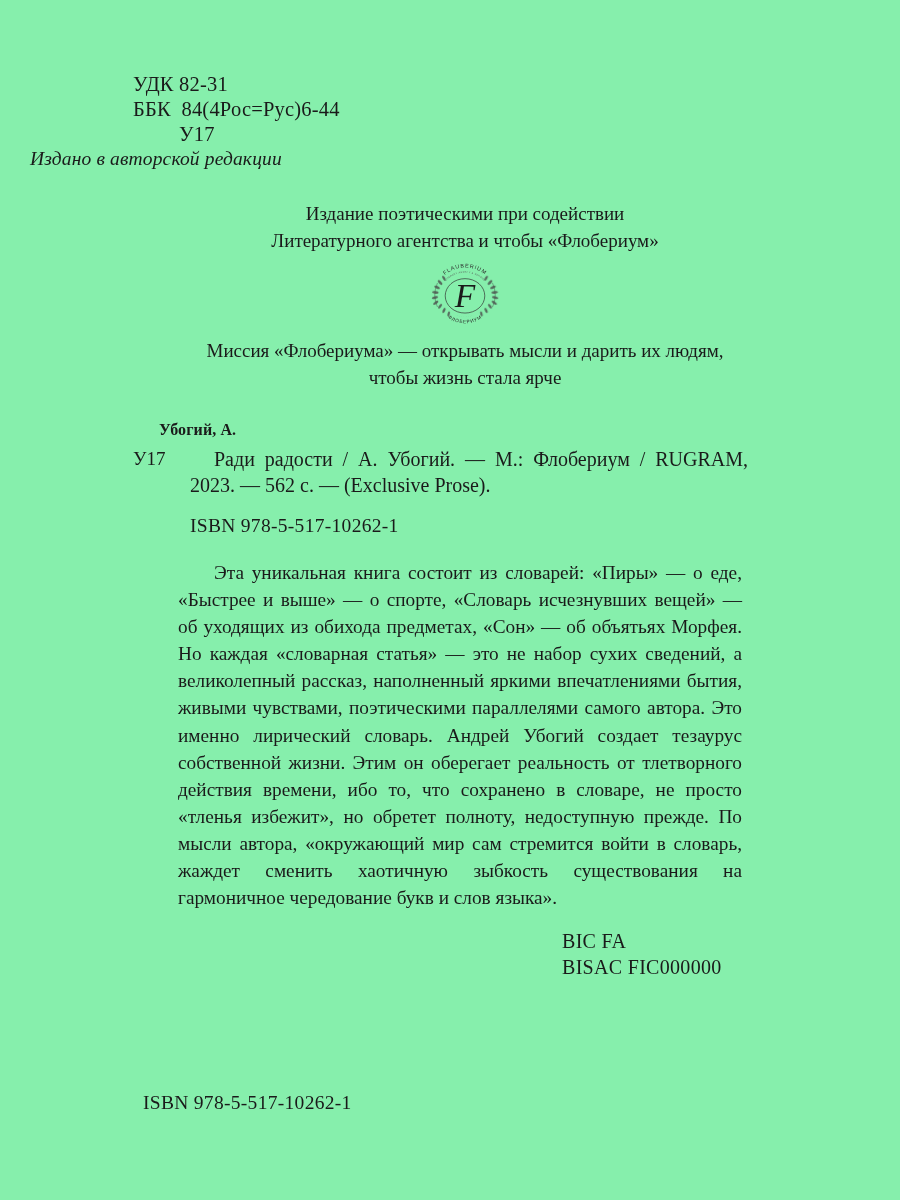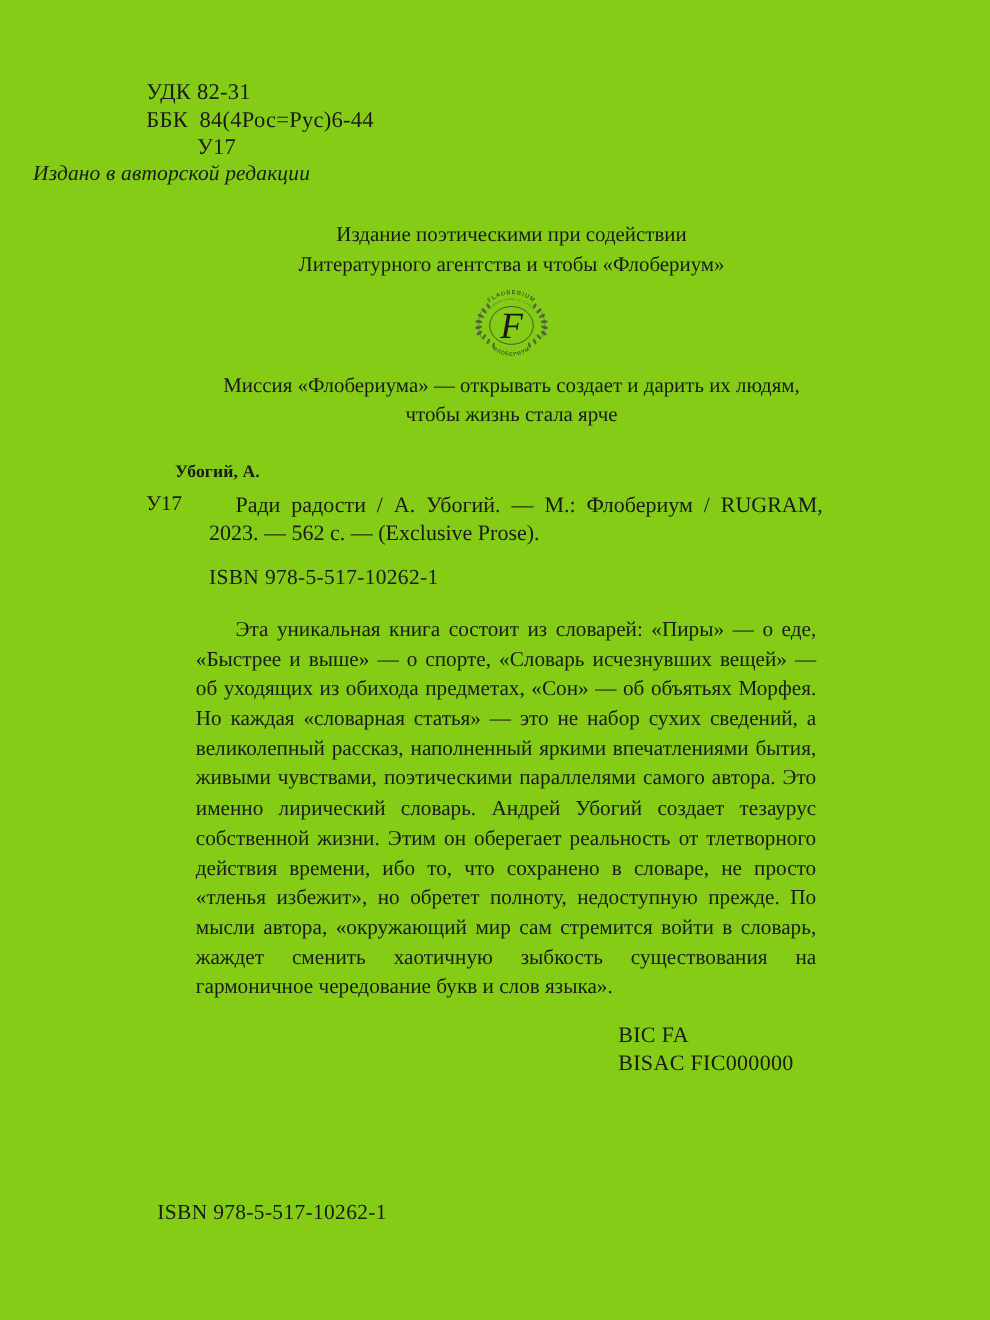--- a/index.html
+++ b/index.html
@@ -11,21 +11,21 @@
     width: 900px;
     height: 1200px;
     position: relative;
     font-family: "Liberation Serif", "DejaVu Serif", serif;
     color: #1a1a1a;
     overflow: hidden;
   }
   .page {
     position: absolute;
     inset: 0;
-    background: #84cc16;
+    background: #86efac;
   }
 
   
   .codes {
     position: absolute;
     left: 133px;
     top: 72px;
     font-size: 20.5px;
     line-height: 25px;
     letter-spacing: 0.2px;
@@ -240,21 +240,21 @@
       <text font-family="'Liberation Sans', sans-serif" font-size="11" fill="#2a2a2a" letter-spacing="1.8">
         <textPath href="#arcBottom" startOffset="50%" text-anchor="middle">ФЛОБЕРИУМ</textPath>
       </text>
       <text font-family="'Liberation Sans', sans-serif" font-size="4.4" fill="#666" letter-spacing="0.8">
         <textPath href="#arcBottomSmall" startOffset="50%" text-anchor="middle">· · · · · · · · ·</textPath>
       </text>
     </svg>
   </div>
 
   <div class="mission">
-    <div>Миссия «Флобериума» — открывать создает и дарить их людям,</div>
+    <div>Миссия «Флобериума» — открывать мысли и дарить их людям,</div>
     <div>чтобы жизнь стала ярче</div>
   </div>
 
   <div class="cip">
     <div class="cip-author">Убогий, А.</div>
     <div class="cip-body">
       <span class="cip-sigla">У17</span>
       <div class="cip-desc">Ради радости / А. Убогий. — М.: Флобериум / RUGRAM, 2023. — 562 с. — (Exclusive Prose).</div>
     </div>
   </div>

